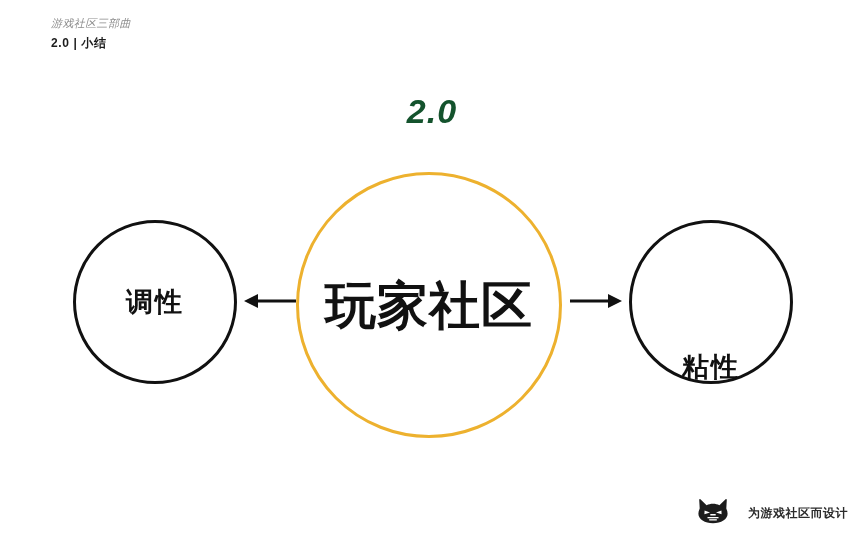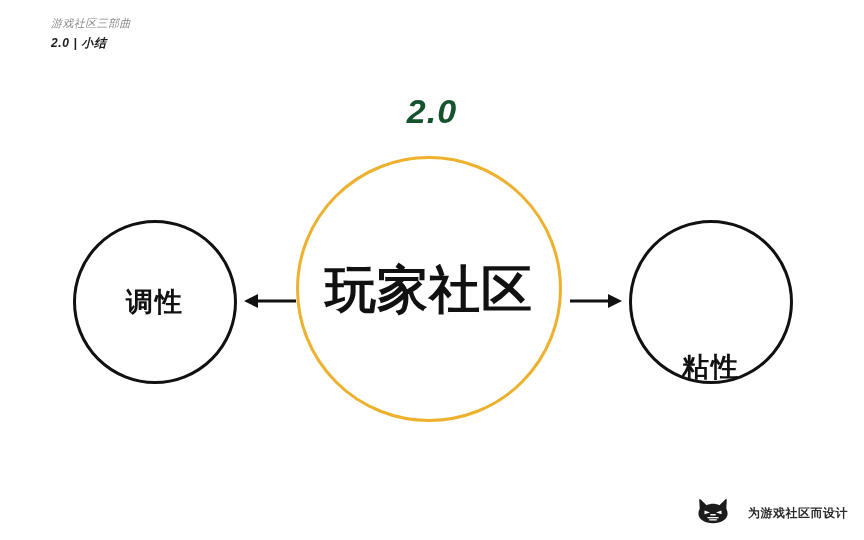--- a/index.html
+++ b/index.html
@@ -30,21 +30,20 @@
     font-size: 11px;
     color: #8d8d8d;
     font-style: italic;
     font-weight: 400;
     letter-spacing: 0.4px;
     white-space: nowrap;
   }
   .header-title {
     font-size: 12px;
     color: #1c1c1c;
-    font-style: italic;
     font-weight: 700;
     letter-spacing: 0.6px;
     white-space: nowrap;
     margin-top: 4px;
   }
 
   
   .section-number {
     position: absolute;
     left: 0;
@@ -99,21 +98,21 @@
     border: 3px solid #111111;
     align-items: flex-end;
   }
   .node-left .node-label,
   .node-right .node-label {
     font-size: 27px;
   }
 
   .node-center {
     left: 296px;
-    top: 156px;
+    top: 172px;
     width: 266px;
     height: 266px;
     border: 3px solid #EDB12E;
   }
   .node-center .node-label {
     font-size: 51px;
     letter-spacing: 1px;
   }
 
   

